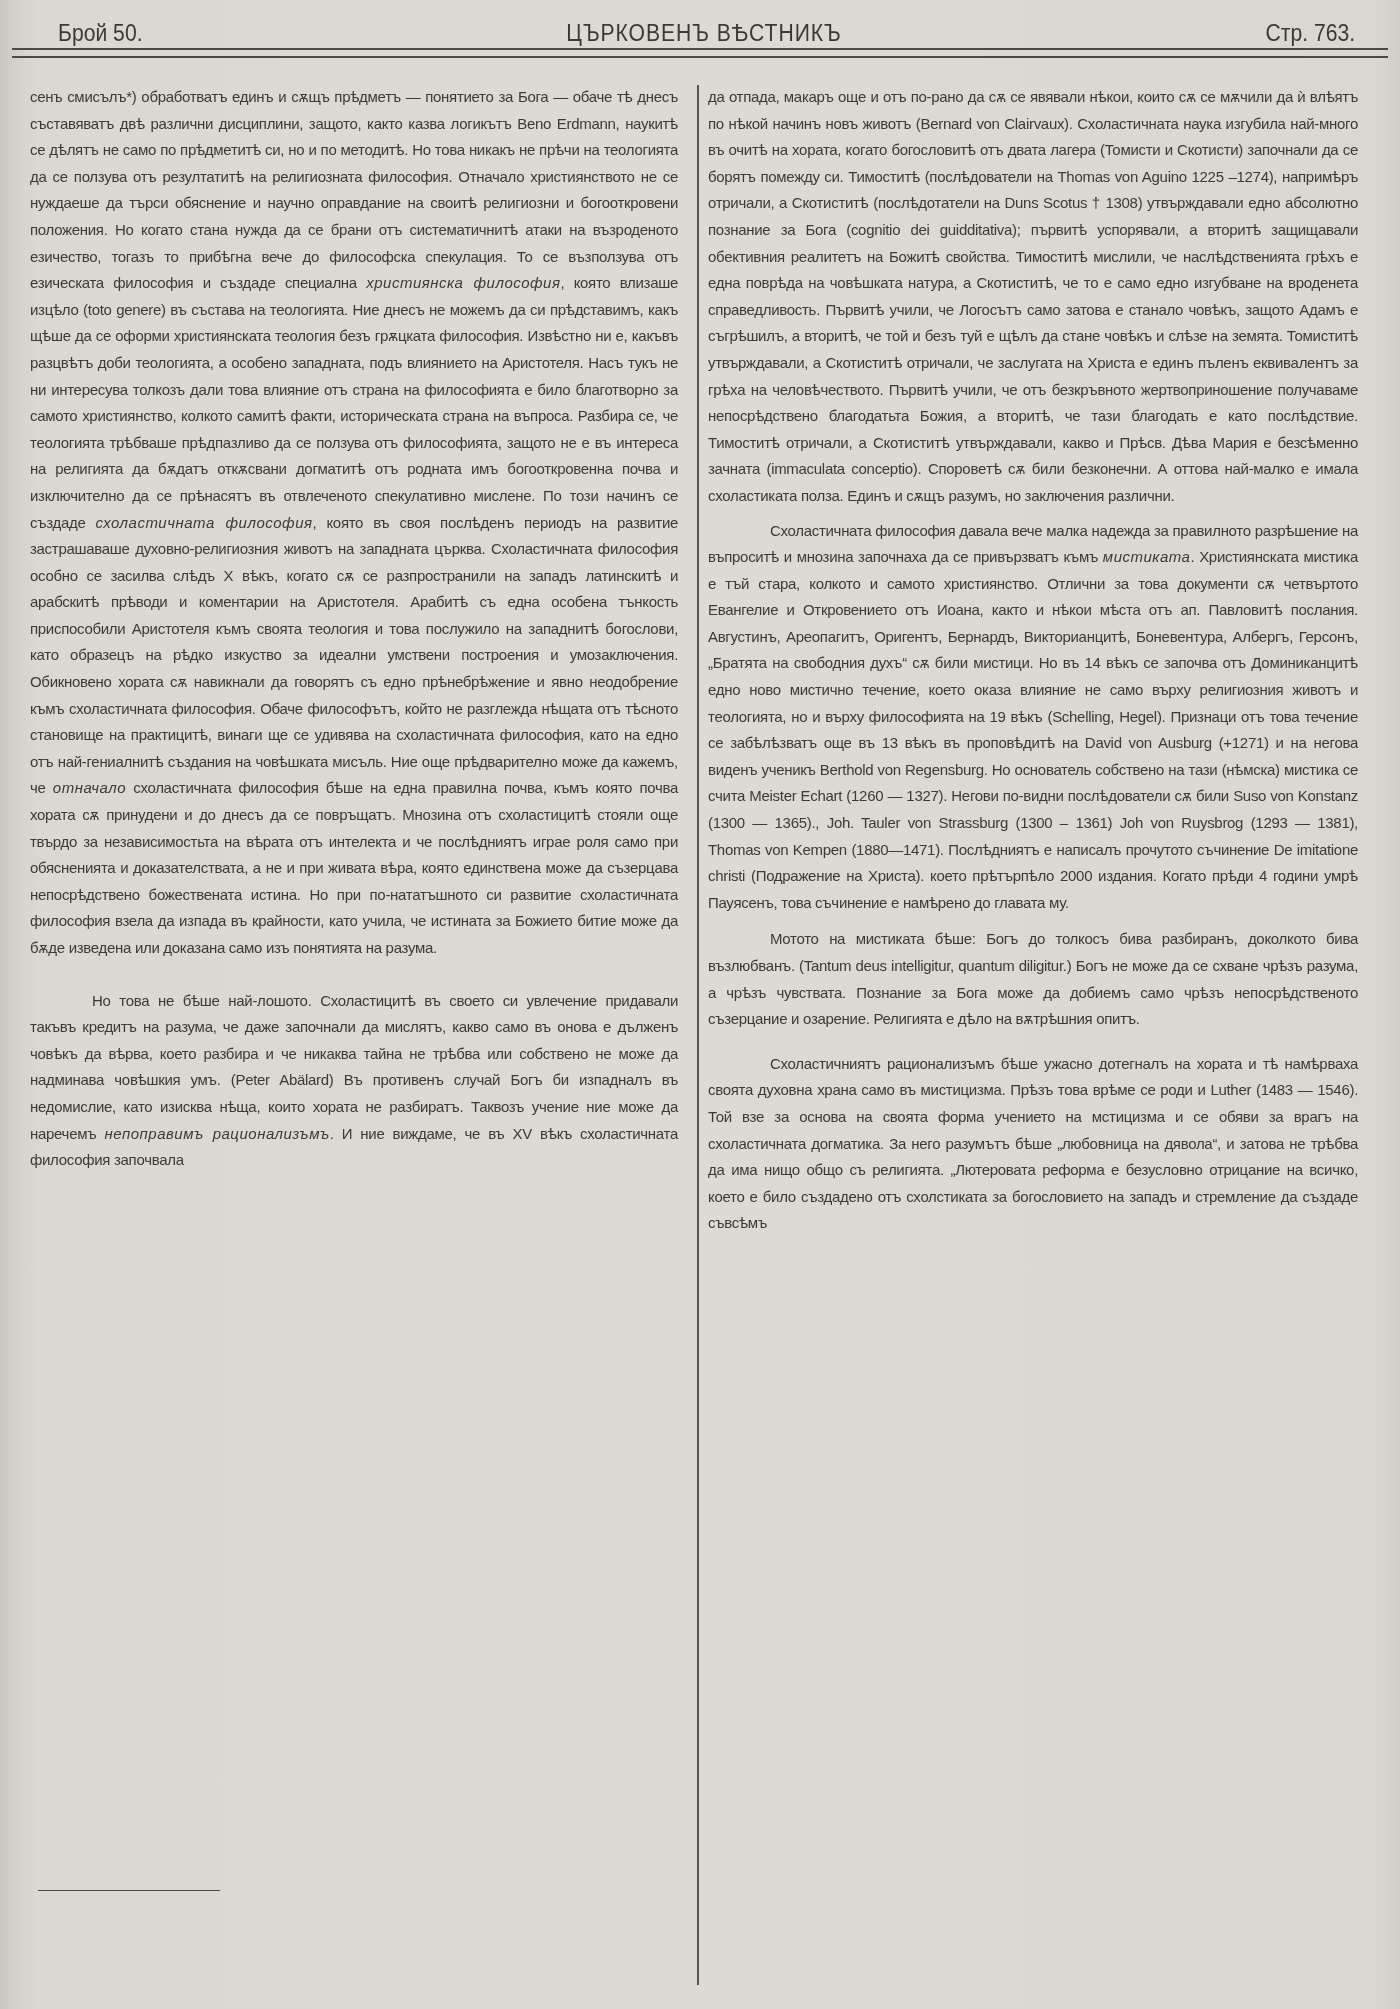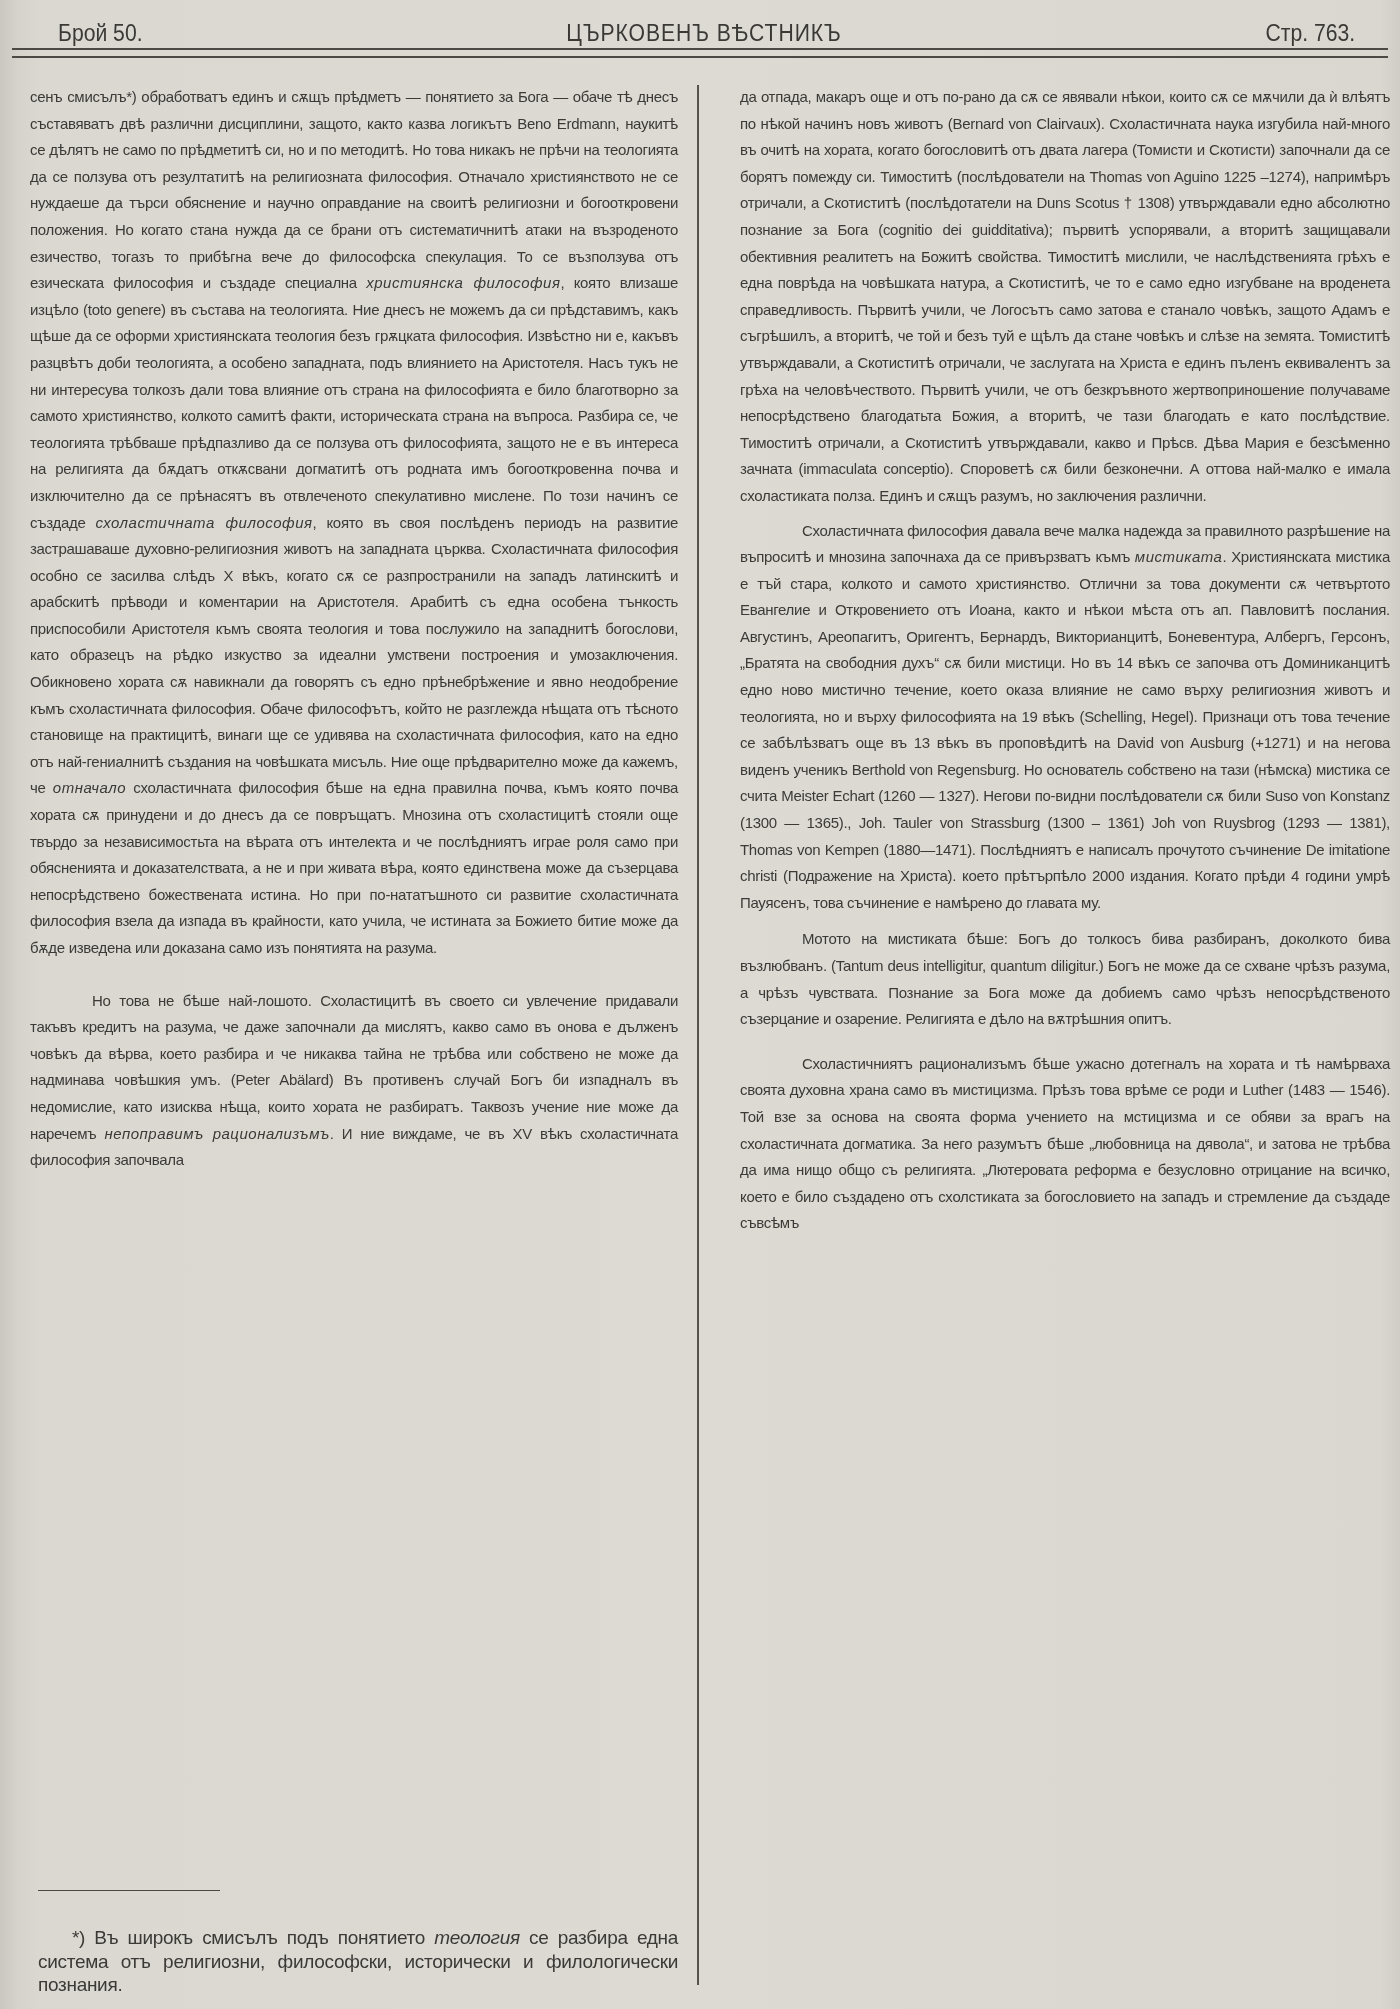--- a/index.html
+++ b/index.html
@@ -30,21 +30,21 @@
     border-top: 2px solid #4a4946; border-bottom: 2px solid #4a4946;
   }
   .col {
     position: absolute; top: 84px;
     font-size: 15px; line-height: 26.6px;
     text-align: justify;
     color: #3b3a37;
     letter-spacing: -0.3px;
   }
   .col.left { left: 30px; width: 648px; }
-  .col.right { left: 740px; width: 650px; top: 84px; }
+  .col.right { left: 708px; width: 650px; top: 84px; }
   .col p { margin: 0; text-indent: 0; hyphens: manual; }
   .col p.indent { text-indent: 62px; }
   .col p + p.indent { margin-top: 8px; }
   .col.left p.gap { margin-top: 26px; }
   .col.right p.gap { margin-top: 10px; }
   .col.right p.gap2 { margin-top: 18px; }
   .col em { font-style: italic; letter-spacing: 0.5px; }
   .col-divider {
     position: absolute; left: 697px; top: 85px; width: 2px; height: 1900px;
     background: #55544f;
@@ -79,17 +79,14 @@
   <div class="col-divider"></div>
 
   <div class="col right">
     <p>да отпада, макаръ още и отъ по-рано да сѫ се явявали нѣкои, които сѫ се мѫчили да ѝ влѣятъ по нѣкой начинъ новъ животъ (Bernard von Clairvaux). Схоластичната наука изгубила най-много въ очитѣ на хората, когато богословитѣ отъ двата лагера (Томисти и Скотисти) започнали да се борятъ помежду си. Тимоститѣ (послѣдователи на Thomas von Aguino 1225 –1274), напримѣръ отричали, а Скотиститѣ (послѣдотатели на Duns Scotus † 1308) утвърждавали едно абсолютно познание за Бога (cognitio dei guidditativa); първитѣ успорявали, а вторитѣ защищавали обективния реалитетъ на Божитѣ свойства. Тимоститѣ мислили, че наслѣдственията грѣхъ е една поврѣда на човѣшката натура, а Скотиститѣ, че то е само едно изгубване на вроденета справедливость. Първитѣ учили, че Логосътъ само затова е станало човѣкъ, защото Адамъ е съгрѣшилъ, а вторитѣ, че той и безъ туй е щѣлъ да стане човѣкъ и слѣзе на земята. Томиститѣ утвърждавали, а Скотиститѣ отричали, че заслугата на Христа е единъ пъленъ еквивалентъ за грѣха на человѣчеството. Първитѣ учили, че отъ безкръвното жертвоприношение получаваме непосрѣдствено благодатьта Божия, а вторитѣ, че тази благодать е като послѣдствие. Тимоститѣ отричали, а Скотиститѣ утвърждавали, какво и Прѣсв. Дѣва Мария е безсѣменно зачната (immaculata conceptio). Споровeтѣ сѫ били безконечни. А оттова най-малко е имала схоластиката полза. Единъ и сѫщъ разумъ, но заключения различни.</p>
     <p class="indent"><span>Схоластичната философия давала вече малка надежда за правилното разрѣшение на въпроситѣ и мнозина започнаха да се привързватъ къмъ </span><em>мистиката</em><span>. Християнската мистика е тъй стара, колкото и самото християнство. Отлични за това документи сѫ четвъртото Евангелие и Откровението отъ Иоана, както и нѣкои мѣста отъ ап. Павловитѣ послания. Августинъ, Ареопагитъ, Оригентъ, Бернардъ, Викторианцитѣ, Боневентура, Албергъ, Герсонъ, „Братята на свободния духъ“ сѫ били мистици. Но въ 14 вѣкъ се започва отъ Доминиканцитѣ едно ново мистично течение, което оказа влияние не само върху религиозния животъ и теологията, но и върху философията на 19 вѣкъ (Schelling, Hegel). Признаци отъ това течение се забѣлѣзватъ още въ 13 вѣкъ въ проповѣдитѣ на David von Ausburg (+1271) и на негова виденъ ученикъ Berthold von Regensburg. Но основатель собствено на тази (нѣмска) мистика се счита Meister Echart (1260 — 1327). Негови по-видни послѣдователи сѫ били Suso von Konstanz (1300 — 1365)., Joh. Tauler von Strassburg (1300 – 1361) Joh von Ruysbrog (1293 — 1381), Thomas von Kempen (1880—1471). Послѣдниятъ е написалъ прочутото съчинение De imitatione christi (Подражение на Христа). което прѣтърпѣло 2000 издания. Когато прѣди 4 години умрѣ Пауясенъ, това съчинение е намѣрено до главата му.</span></p>
     <p class="indent gap">Мотото на мистиката бѣше: Богъ до толкосъ бива разбиранъ, доколкото бива възлюбванъ. (Tantum deus intelligitur, quantum diligitur.) Богъ не може да се схване чрѣзъ разума, а чрѣзъ чувствата. Познание за Бога може да добиемъ само чрѣзъ непосрѣдственото съзерцание и озарение. Религията е дѣло на вѫтрѣшния опитъ.</p>
     <p class="indent gap2">Схоластичниятъ рационализъмъ бѣше ужасно дотегналъ на хората и тѣ намѣрваха своята духовна храна само въ мистицизма. Прѣзъ това врѣме се роди и Luther (1483 — 1546). Той взе за основа на своята форма учението на мстицизма и се обяви за врагъ на схоластичната догматика. За него разумътъ бѣше „любовница на дявола“, и затова не трѣбва да има нищо общо съ религията. „Лютеровата реформа е безусловно отрицание на всичко, което е било създадено отъ схолстиката за богословието на западъ и стремление да създаде съвсѣмъ</p>
   </div>
 
   <div class="footnote-rule"></div>
-  <div class="footnote">
-    <p><span>*) Въ широкъ смисълъ подъ понятието </span><em>теология</em><span> се разбира една система отъ религиозни, философски, исторически и филологически познания.</span></p>
-  </div>
 
 </div>
 
 </body></html>

